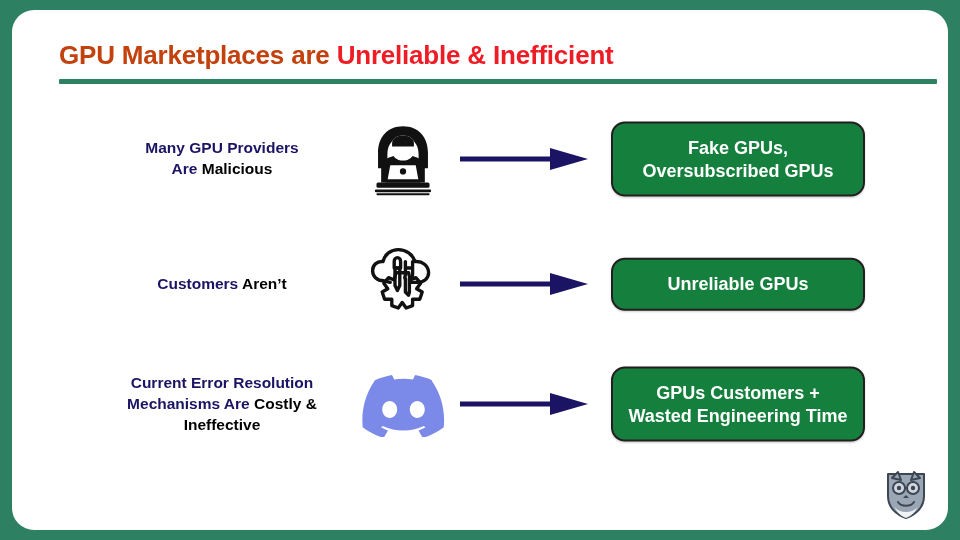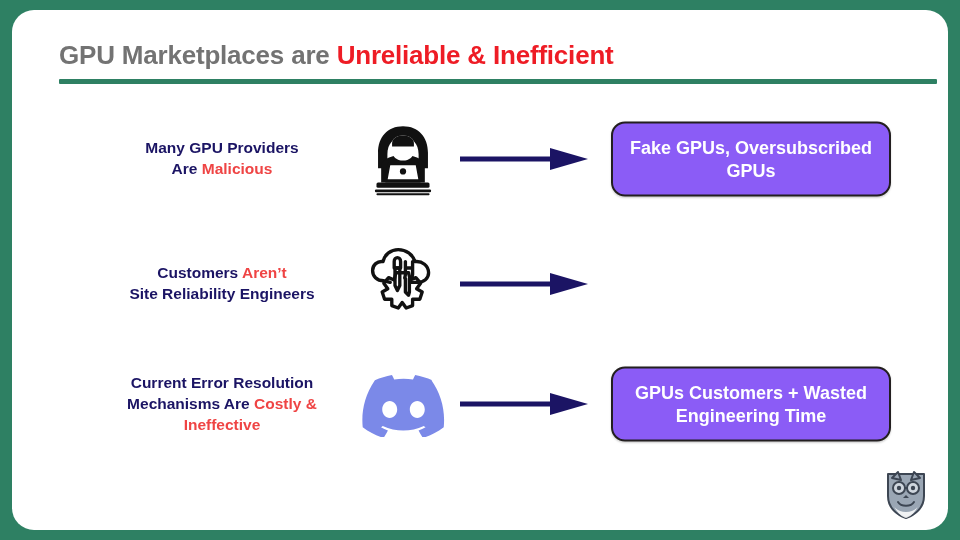--- a/index.html
+++ b/index.html
@@ -35,21 +35,21 @@
   
   .title {
     position: absolute;
     left: 47px;
     top: 30px;
     font-size: 26px;
     font-weight: bold;
     letter-spacing: -0.2px;
     white-space: nowrap;
   }
-  .title .t-green { color: #737373; }
+  .title .t-green { color: #c2410c; }
   .title .t-red   { color: #ee1c25; }
   .title-rule {
     position: absolute;
     left: 47px;
     top: 69px;
     width: 878px;
     height: 5px;
     background: #2e8063;
     border-radius: 1px;
   }
@@ -71,21 +71,21 @@
     left: 40px;
     width: 250px;
     text-align: center;
     font-size: 15.5px;
     font-weight: bold;
     line-height: 1.35;
     color: #1b1464;
     top: 50%;
     transform: translateY(-50%);
   }
-  .cause .hl { color: #ef4444; }
+  .cause .hl { color: #000000; }
 
   .icon-wrap {
     position: absolute;
     left: 298px;
     width: 96px;
     height: 92px;
     top: 0;
     display: flex;
     align-items: center;
     justify-content: center;
@@ -98,22 +98,22 @@
     height: 92px;
     top: 0;
     display: flex;
     align-items: center;
     justify-content: center;
   }
 
   .outcome {
     position: absolute;
     left: 554px;
-    width: 280px;
-    background: #8b5cf6;
+    width: 254px;
+    background: #15803d;
     border: 2px solid #231f20;
     border-radius: 14px;
     color: #ffffff;
     font-size: 18px;
     font-weight: bold;
     line-height: 1.25;
     text-align: center;
     box-sizing: border-box;
     padding: 13px 14px;
     top: 50%;
@@ -172,21 +172,20 @@
           <path d="M92 4 L130 15 L92 26 Z" fill="#1b1464"></path>
         </svg>
       </div>
 
       <div class="outcome">Fake GPUs, Oversubscribed GPUs</div>
     </div>
 
     <div class="row" id="row-1">
       <div class="cause">
         <div><span>Customers </span><span class="hl">Aren’t</span></div>
-        <div><span>Site Reliability Engineers</span></div>
       </div>
 
       <div class="icon-wrap">
         <svg width="80" height="80" viewBox="0 0 100 100">
           <g fill="none" stroke="#111111" stroke-width="4.2" stroke-linejoin="round" stroke-linecap="round">
 
             <path d="M26 46 C17 46 12 40 12 33 C12 26 18 21 25 22 C27 13 35 7 44 7 C54 7 62 13 65 22 C74 21 82 27 82 36 C82 43 76 48 68 48 L60 48 M34 48 L26 46"></path>
 
             <path d="M50 36 L57 36 L59 45 L66 42 L72 49 L67 56 L74 60 L71 69 L62 69 L62 77 L54 80 L49 73 L44 80 L36 77 L36 69 L27 69 L24 60 L31 56 L26 49 L32 42 L39 45 L41 36 Z"></path>
 
@@ -198,20 +197,21 @@
         </svg>
       </div>
 
       <div class="arrow-wrap">
         <svg width="132" height="30" viewBox="0 0 132 30">
           <rect x="2" y="12.5" width="96" height="5" fill="#1b1464"></rect>
           <path d="M92 4 L130 15 L92 26 Z" fill="#1b1464"></path>
         </svg>
       </div>
 
+      <div class="outcome">Unreliable GPUs</div>
     </div>
 
     <div class="row" id="row-2">
       <div class="cause">
         <div><span>Current Error Resolution</span></div>
         <div><span>Mechanisms Are </span><span class="hl">Costly &amp;</span></div>
         <div><span class="hl">Ineffective</span></div>
       </div>
 
       <div class="icon-wrap">

